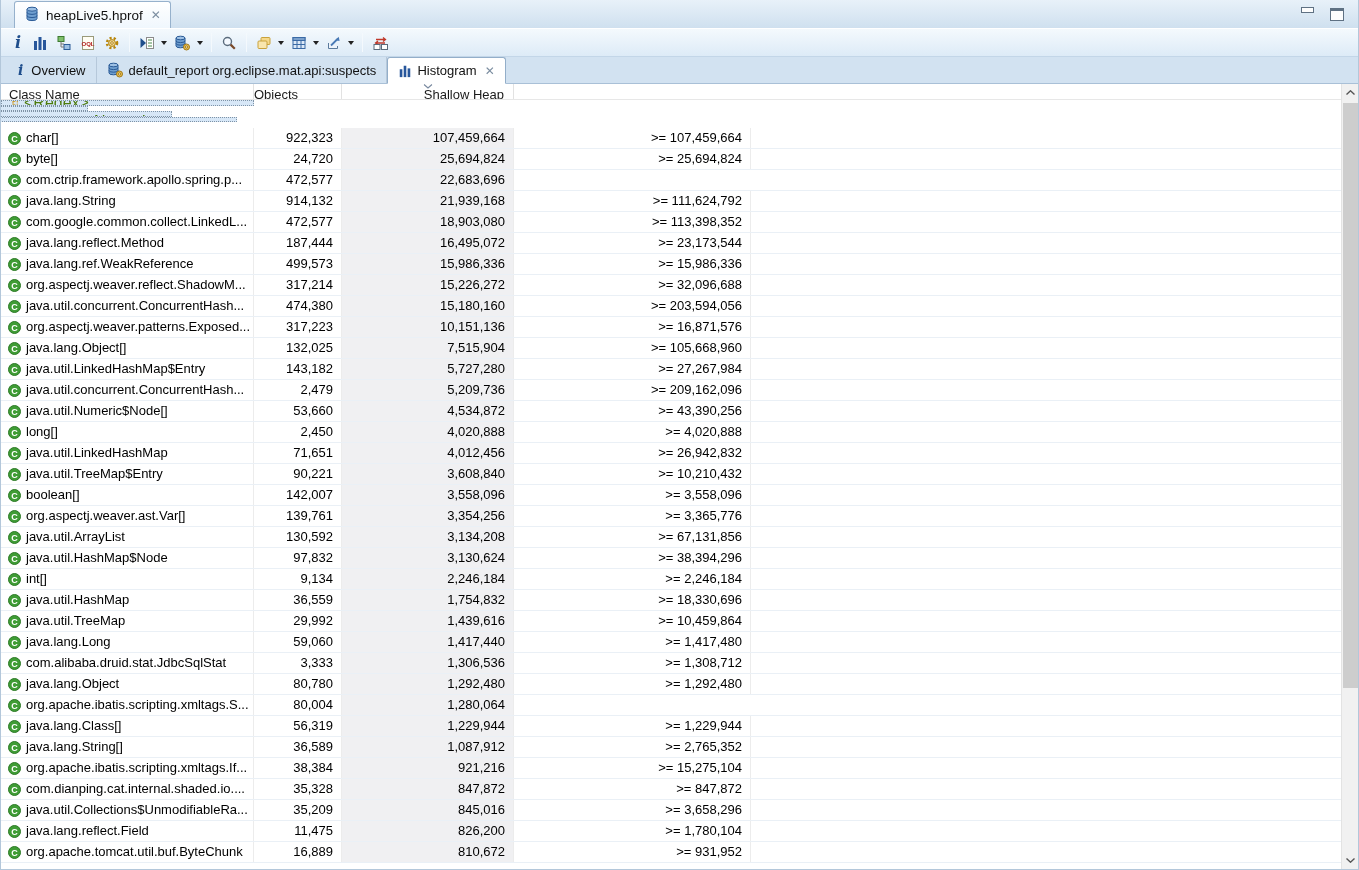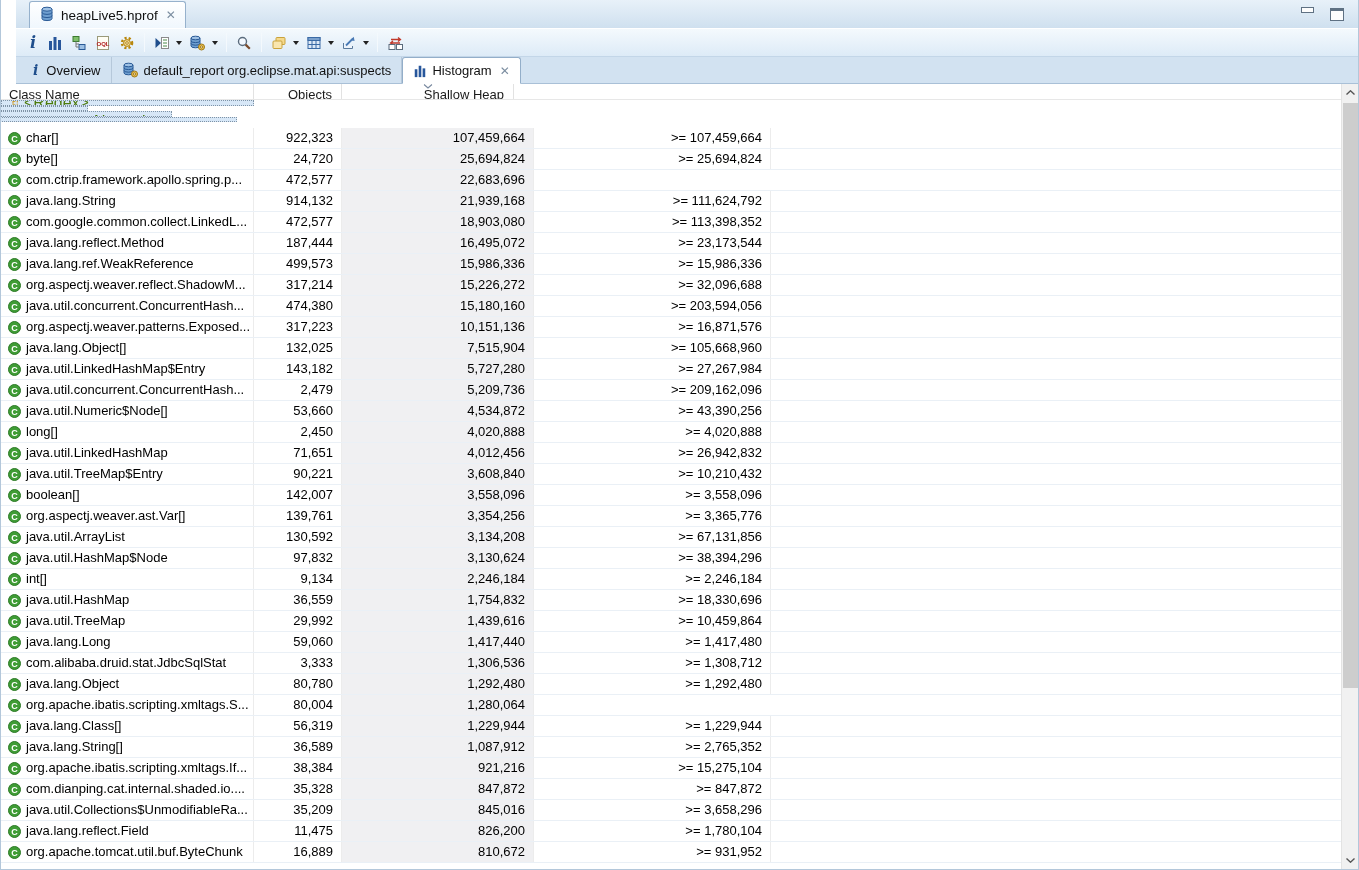--- a/index.html
+++ b/index.html
@@ -1,18 +1,18 @@
 <!DOCTYPE html>
 <html><head>
 <meta charset="utf-8">
 <style>
   * { margin:0; padding:0; box-sizing:border-box; }
   html,body { width:1359px; height:870px; background:#fff; font-family:"Liberation Sans", sans-serif; }
   #root { position:relative; width:1359px; height:870px; overflow:hidden; background:#fff;
-          border-left:1px solid #b3c7da; border-right:1px solid #b3c7da; border-bottom:1px solid #b3c7da;padding-left:15px; }
+          border-left:1px solid #b3c7da; border-right:1px solid #b3c7da; border-bottom:1px solid #b3c7da; }
 
   
   .editor-tabbar { height:28px; background:linear-gradient(#e8f1f9,#cfe0ef); display:flex; align-items:flex-end; }
   .editor-tab { position:relative; margin-left:13px; height:27px; display:flex; align-items:center; gap:6px;
                 padding:0 9px; background:linear-gradient(#ffffff,#f0f7fd); border:1px solid #96b1cc;
                 border-bottom:none; border-radius:3px 3px 0 0; font-size:13.5px; color:#111; }
   .editor-tab .close { color:#7b8da0; font-size:12px; margin-left:2px; }
   .win-controls { margin-left:auto; display:flex; align-items:center; gap:16px; padding-right:14px; height:100%; }
   .ico-min { width:13px; height:6px; border:1px solid #5f7183; background:#fdfdfd; margin-top:-8px; }
   .ico-max { width:14px; height:13px; border:1px solid #5f7183; border-top:3px solid #5f7183; background:#fdfdfd; }
@@ -34,38 +34,38 @@
   .vtab.active { position:relative; background:#fff; border:1px solid #93aec9; border-bottom:1px solid #fff;
                  margin-bottom:-1px; border-radius:3px 3px 0 0; z-index:2; height:27px; }
   .vtab .close { color:#7b8da0; font-size:12px; margin-left:3px; }
 
   
   .content { position:absolute; top:84px; left:0; right:17px; bottom:0; background:#fff; overflow:hidden; }
 
   .thead { display:flex; height:16px; font-size:13px; color:#1a1a1a; border-bottom:1px solid #e7e7e7; }
   .thead .hc { line-height:22px; white-space:nowrap; overflow:hidden; border-right:1px solid #e2e2e2; }
   .hc.c0 { width:253px; padding-left:8px; }
-  .hc.c1 { width:88px;  text-align:right; padding-right:9px; }
+  .hc.c1 { width:88px;  padding-right:9px; }
   .hc.c2 { width:172px; text-align:right; padding-right:9px; position:relative; }
   .hc.c3 { width:237px; text-align:right; padding-right:9px;margin-top:36px; }
   .sort-arrow { position:absolute; top:0; left:50%; transform:translateX(-50%); }
 
   .frow { display:flex; height:22px; font-size:16px; color:#4d7c0f;flex-direction:column; }
   .frow .fc { background:#d7e7f7; border:1px dotted #7f93a6; height:22px; line-height:20px; white-space:nowrap; overflow:hidden; }
   .fc.c0 { width:253px; padding-left:4px; display:flex; align-items:center; gap:4px; }
   .fc.c1 { width:88px;  margin-left:-1px; text-align:right; padding-right:8px; }
   .fc.c2 { width:172px; margin-left:-1px; text-align:right; padding-right:8px; }
   .fc.c3 { width:237px; margin-left:-1px; text-align:right; padding-right:8px; }
 
   .tbody { position:absolute; top:44px; left:0; right:0; bottom:0; }
   .row { display:flex; height:21px; border-bottom:1px solid #eaf0f6; background:#fff; }
   .row .cell { height:20px; line-height:20px; font-size:13px; color:#000; white-space:nowrap; overflow:hidden; border-right:1px solid #ececec; }
   .cell.c0 { width:253px; padding-left:7px; display:flex; align-items:center; gap:5px; }
   .cell.c1 { width:88px;  text-align:right; padding-right:8px; }
-  .cell.c2 { width:192px; text-align:right; padding-right:8px; background:#f0f0f2; }
+  .cell.c2 { width:172px; text-align:right; padding-right:8px; background:#f0f0f2; }
   .cell.c3 { width:237px; text-align:right; padding-right:8px; }
   .class-icon { flex:0 0 13px; width:13px; height:13px; border-radius:50%; background:#3f9c35; border:1px solid #2c7a26;
                 color:#fff; font-size:9px; font-weight:bold; text-align:center; line-height:12px; }
 
   
   .vscroll { position:absolute; top:84px; right:0; bottom:0; width:17px; background:#f1f1f1; border-left:1px solid #e3e3e3; }
   .sbtn { position:absolute; left:0; width:17px; height:17px; background:#f1f1f1; display:flex; align-items:center; justify-content:center; }
   .sbtn.up { top:0; } .sbtn.down { bottom:0; }
   .sthumb { position:absolute; left:1px; top:19px; width:15px; height:585px; background:#cdcdcd; }
 </style>

